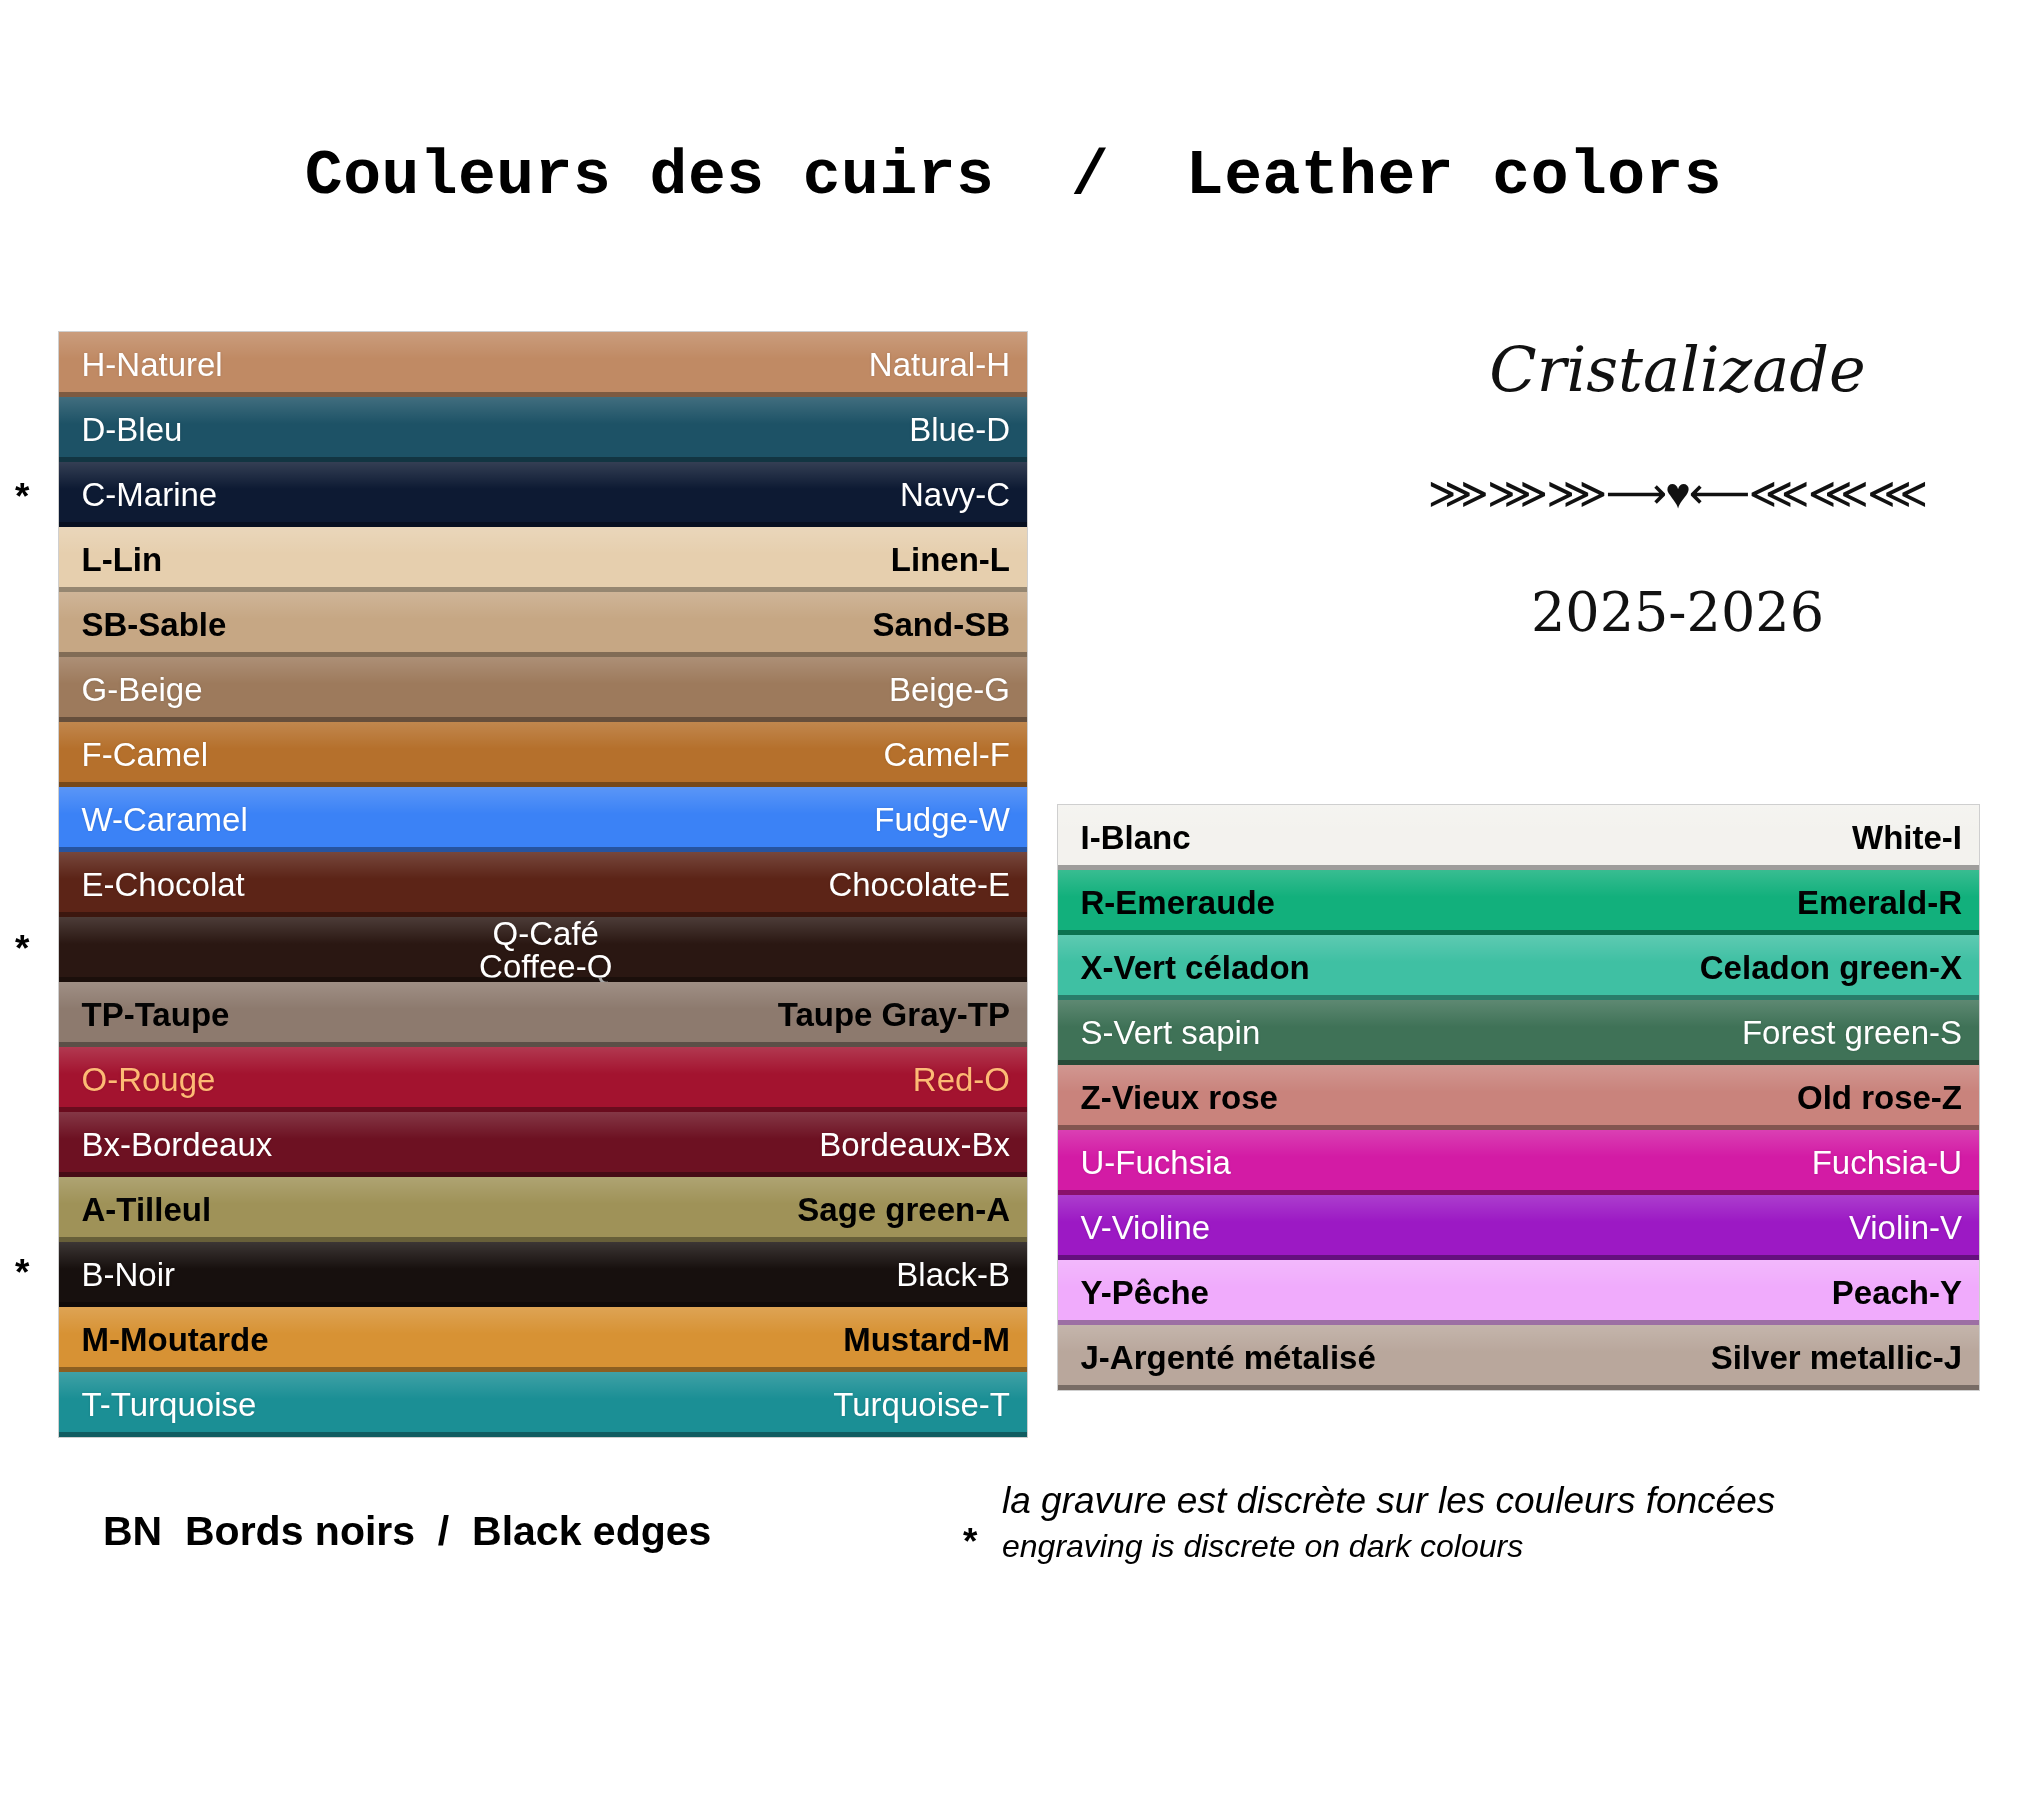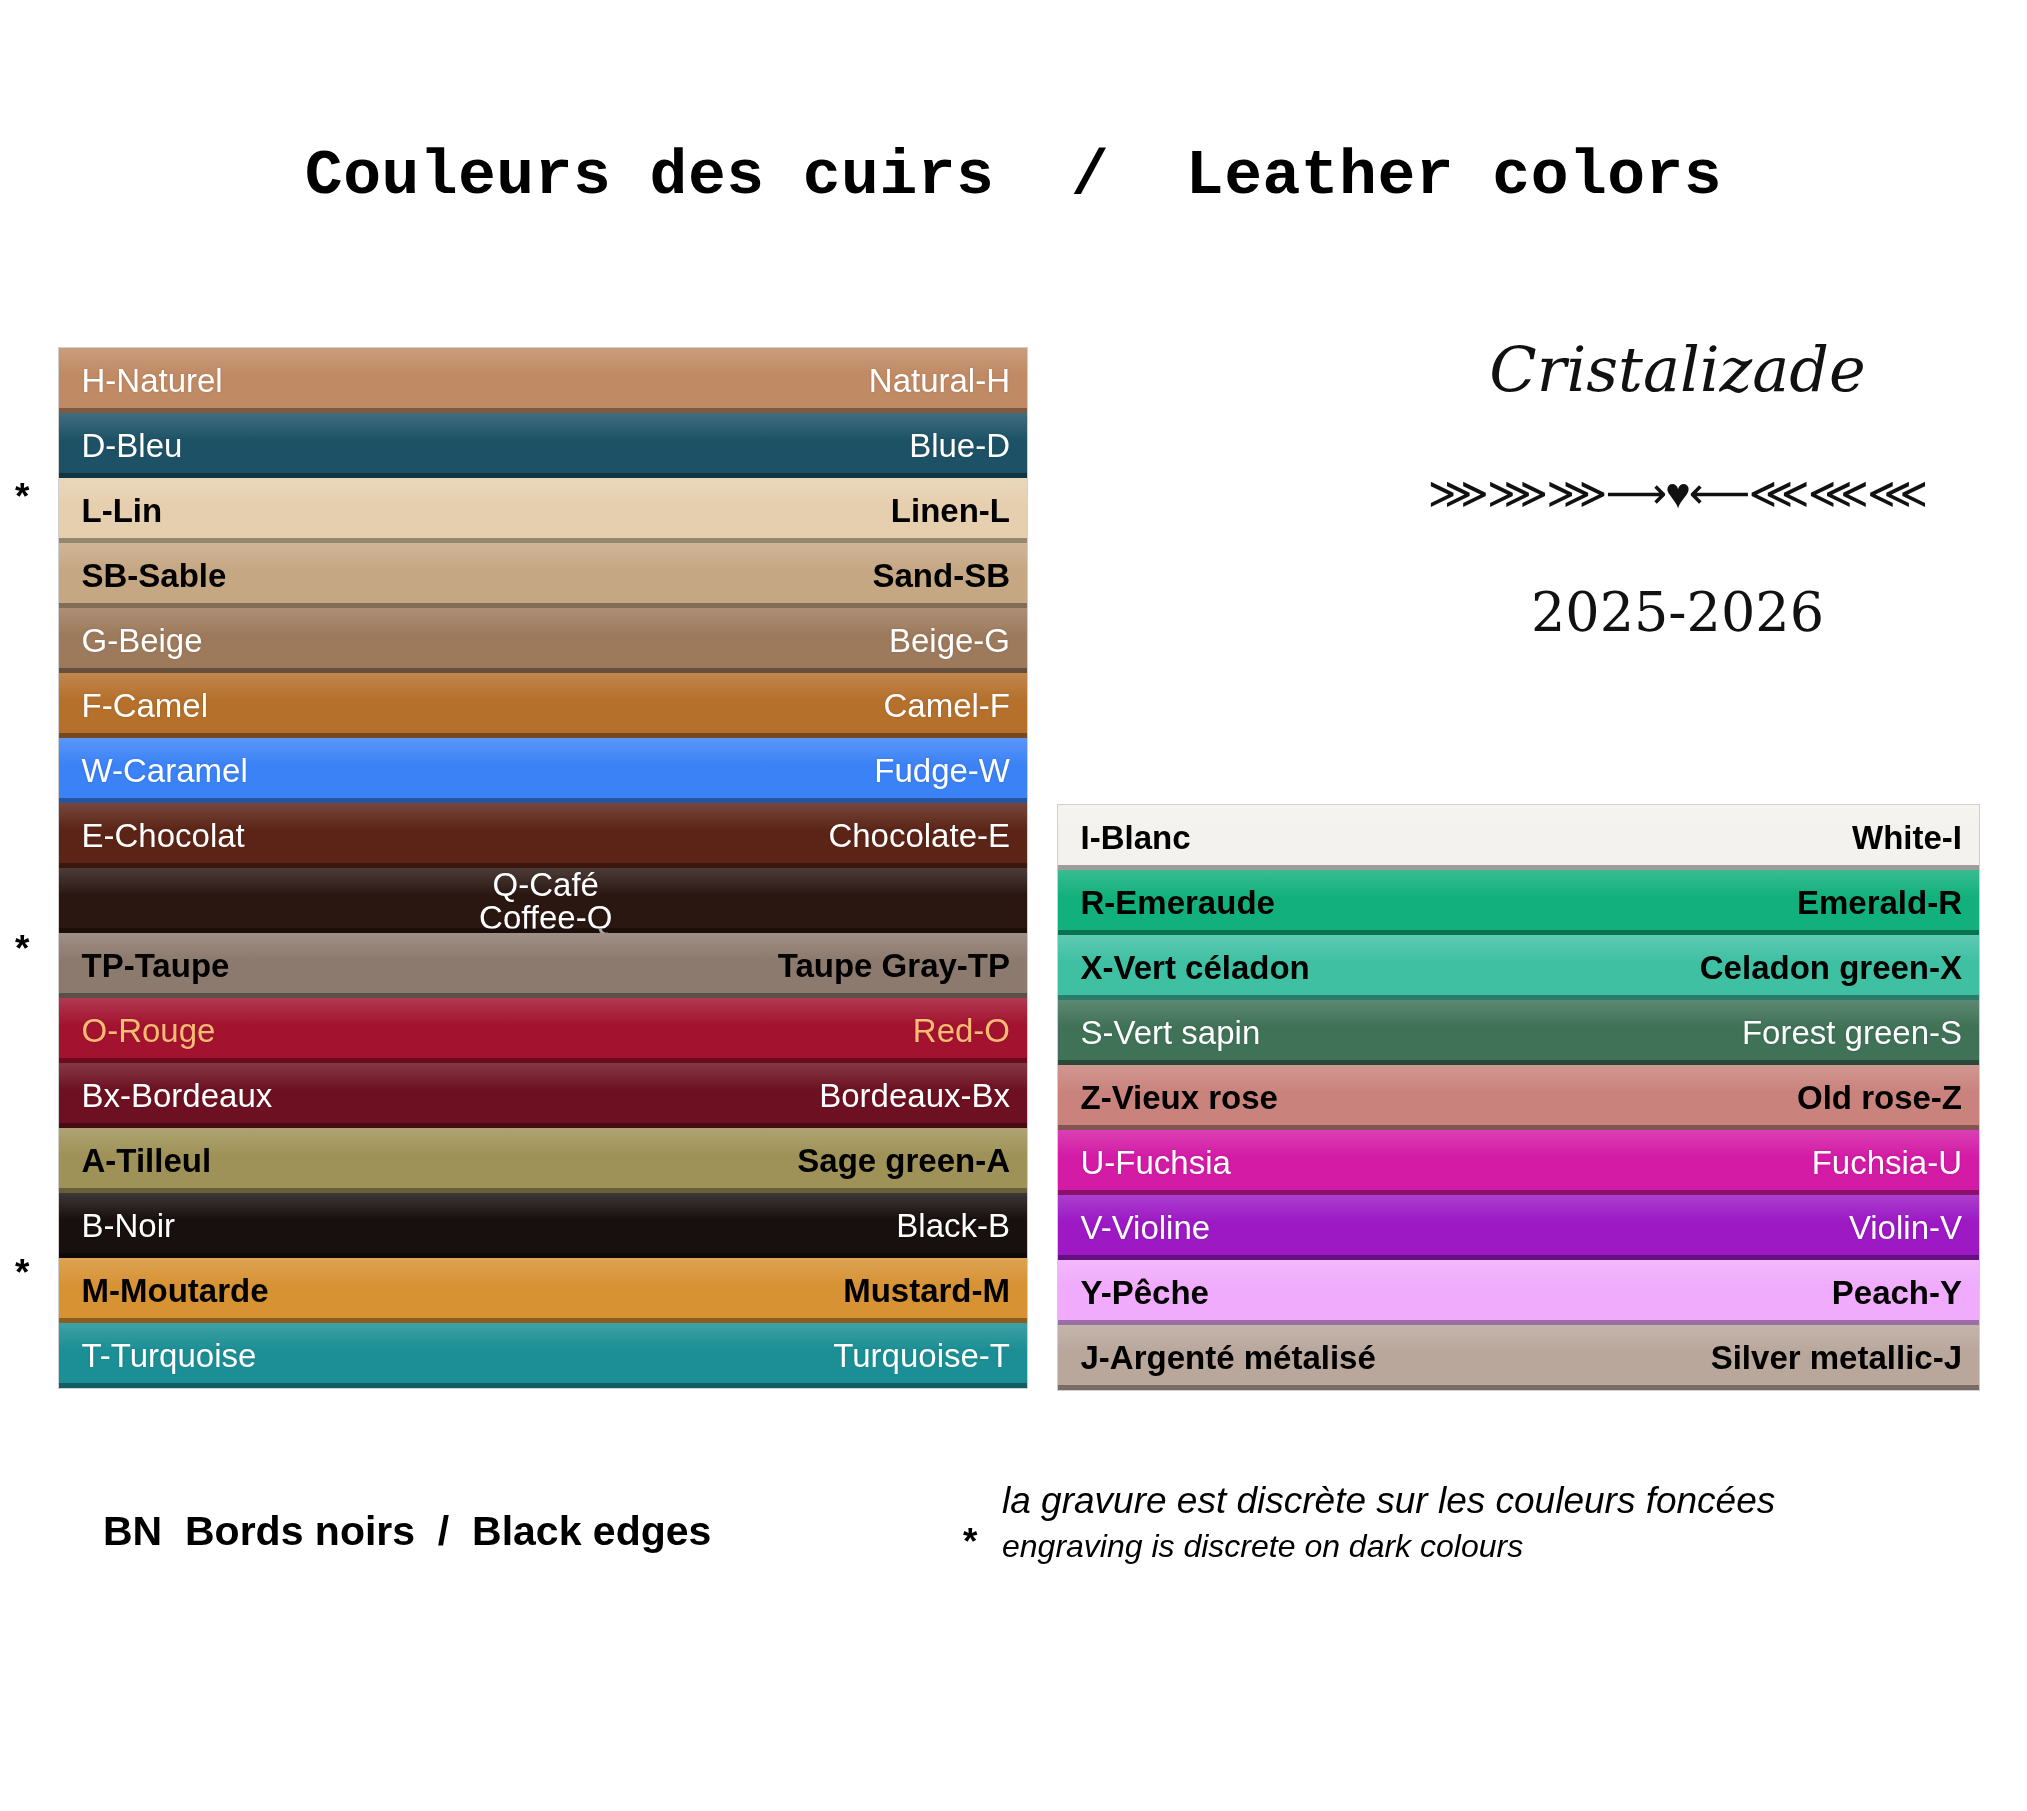--- a/index.html
+++ b/index.html
@@ -27,21 +27,21 @@
     font-size: 63px;
     letter-spacing: 0.5px;
     color: #000000;
     white-space: pre;
   }
 
   
   #left-swatches {
     position: absolute;
     left: 58px;
-    top: 347px;
+    top: 331px;
     width: 970px;
     border: 0.9px solid #cfcfcf;
     box-sizing: border-box;
   }
   #right-swatches {
     position: absolute;
     left: 1057px;
     top: 804px;
     width: 923px;
     border: 0.9px solid #cfcfcf;
@@ -177,20 +177,26 @@
       <span class="code">H-Naturel</span>
       <span class="name">Natural-H</span>
       <div class="edge"></div>
     </div>
     <div class="swatch" style="background: rgb(29, 82, 102); color: rgb(255, 255, 255);">
       <div class="sheen"></div>
       <span class="code">D-Bleu</span>
       <span class="name">Blue-D</span>
       <div class="edge"></div>
     </div>
+    <div class="swatch" style="background: rgb(13, 26, 51); color: rgb(255, 255, 255);">
+      <div class="sheen"></div>
+      <span class="code">C-Marine</span>
+      <span class="name">Navy-C</span>
+      <div class="edge"></div>
+    </div>
     <div class="swatch bold" style="background: rgb(230, 207, 174); color: rgb(0, 0, 0);">
       <div class="sheen"></div>
       <span class="code">L-Lin</span>
       <span class="name">Linen-L</span>
       <div class="edge"></div>
     </div>
     <div class="swatch bold" style="background: rgb(198, 167, 132); color: rgb(0, 0, 0);">
       <div class="sheen"></div>
       <span class="code">SB-Sable</span>
       <span class="name">Sand-SB</span>

